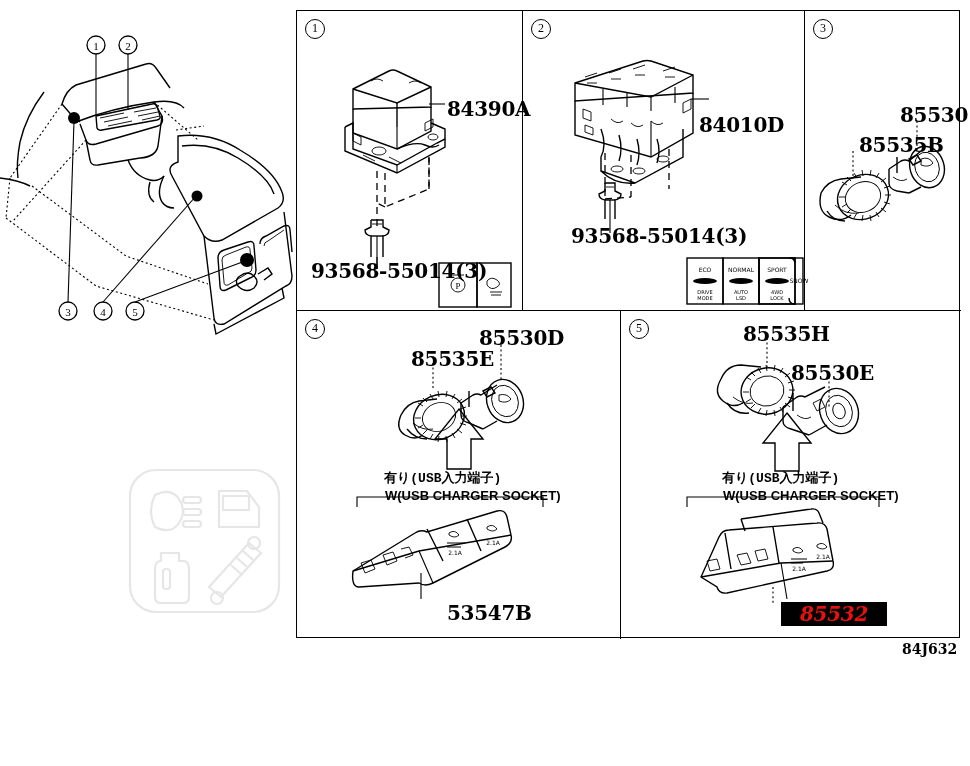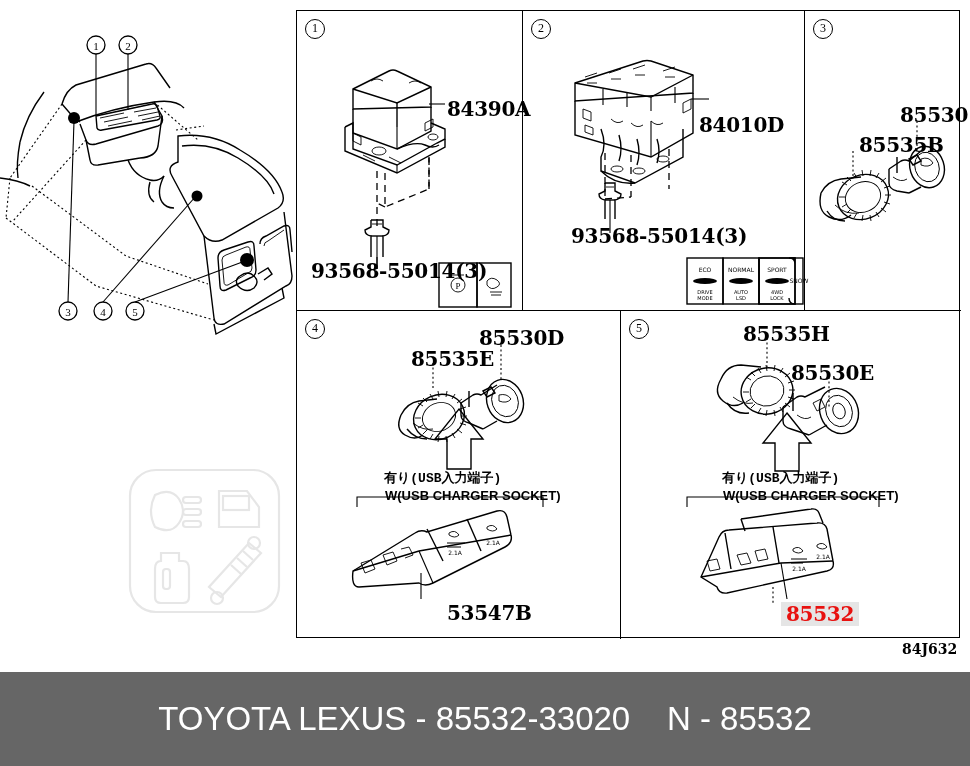--- a/index.html
+++ b/index.html
@@ -27,21 +27,21 @@
   .p3{left:508px;top:0;width:156px;height:300px;border-bottom:1.5px solid #000;}
   .p4{left:0;top:300px;width:324px;height:328px;border-right:1.5px solid #000;}
   .p5{left:324px;top:300px;width:340px;height:328px;}
 
   .cnum{position:absolute;width:18px;height:18px;border:1.4px solid #000;border-radius:50%;
         font-family:"Liberation Serif",serif;font-size:12px;line-height:17px;text-align:center;
         color:#000;background:#fff;}
 
   .plabel{position:absolute;font-family:"DejaVu Serif",serif;font-weight:700;
           font-size:20px;color:#000;white-space:nowrap;letter-spacing:-0.3px;}
-  .red{color:#e8110f;background:#e5e5e5;padding:0 5px;}
+  .red{color:#e8110f;background:#000000;padding:0 19px;font-style:italic;}
 
   .jp{position:absolute;font-family:Liberation Mono, monospace;font-weight:700;
       font-size:13px;color:#000;white-space:nowrap;line-height:15px;}
   .en{position:absolute;font-family:"Liberation Sans",sans-serif;font-weight:700;
       font-size:13px;color:#000000;white-space:nowrap;}
 
   .diagcode{position:absolute;left:902px;top:641px;font-family:"DejaVu Serif",serif;
             font-weight:700;font-size:14px;color:#000;}
 
   
@@ -394,17 +394,14 @@
         <text x="178" y="260" font-family="DejaVu Sans, sans-serif" font-size="6" text-anchor="middle">2.1A</text>
         <text x="202" y="248" font-family="DejaVu Sans, sans-serif" font-size="6" text-anchor="middle">2.1A</text>
         <path class="dot" d="M152 276 L152 292"></path>
       </svg>
     </div>
 
   </div>
 
   <div class="diagcode">84J632</div>
 
-  <div class="footer">
-    <div class="footer-text">TOYOTA LEXUS - 85532-33020    N - 85532</div>
-  </div>
 
 </div>
 
 </body></html>

